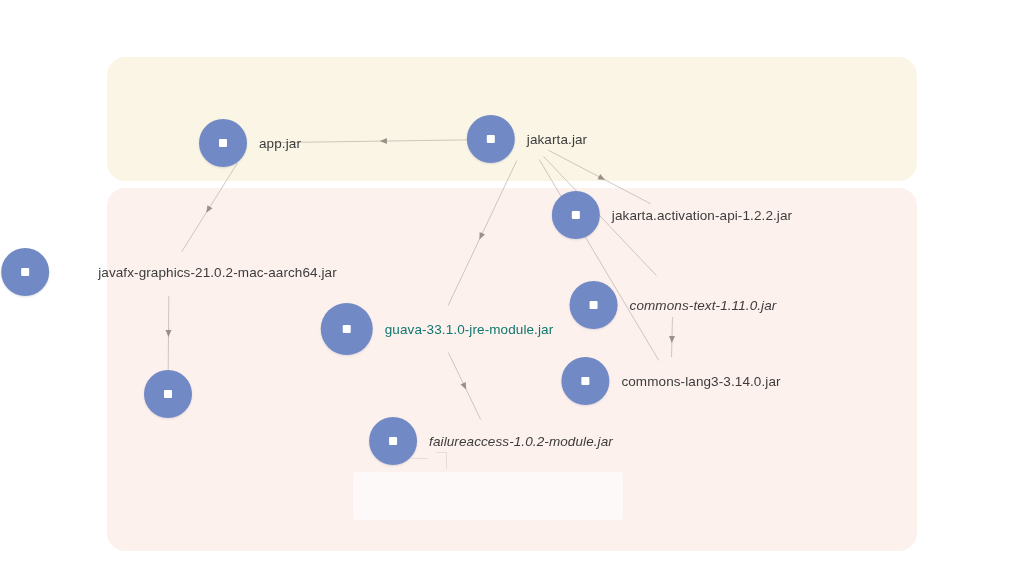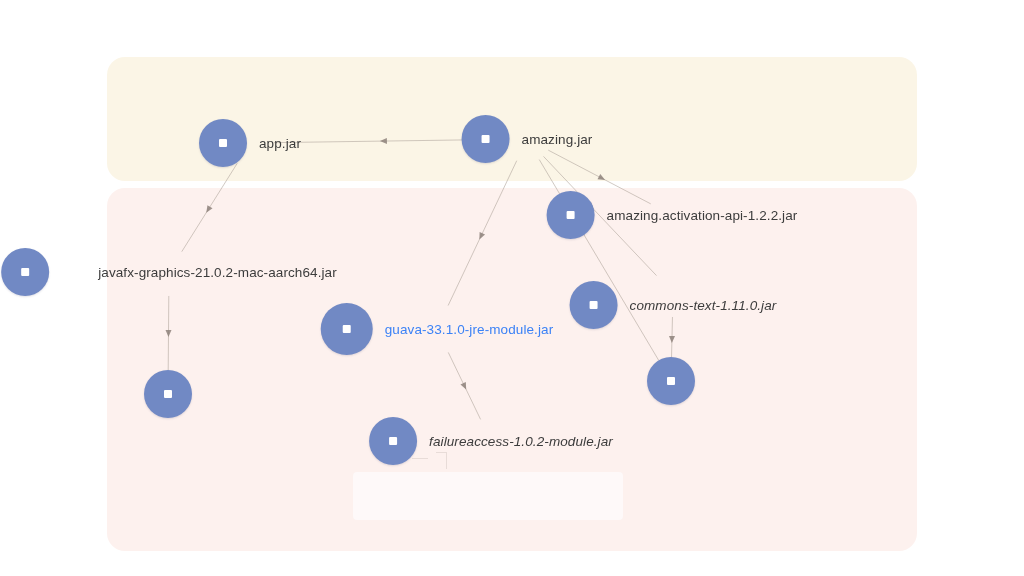--- a/index.html
+++ b/index.html
@@ -164,44 +164,45 @@
       <div class="node" style="left: 250px; top: 143px;">
         <div class="node-circle" style="width: 48px; height: 48px; background: rgb(113, 137, 196);">
           <span class="node-glyph" style="background: rgb(255, 255, 255);"></span>
         </div>
         <span class="node-label" style="color: rgb(60, 60, 60);">app.jar</span>
       </div>
       <div class="node" style="left: 527px; top: 139px;">
         <div class="node-circle" style="width: 48px; height: 48px; background: rgb(113, 137, 196);">
           <span class="node-glyph" style="background: rgb(255, 255, 255);"></span>
         </div>
-        <span class="node-label" style="color: rgb(60, 60, 60);">amazing.jar</span>
+        <span class="node-label" style="color: rgb(60, 60, 60);">jakarta.jar</span>
       </div>
       <div class="node" style="left: 672px; top: 215px;">
         <div class="node-circle" style="width: 48px; height: 48px; background: rgb(113, 137, 196);">
           <span class="node-glyph" style="background: rgb(255, 255, 255);"></span>
         </div>
-        <span class="node-label" style="color: rgb(60, 60, 60);">amazing.activation-api-1.2.2.jar</span>
+        <span class="node-label" style="color: rgb(60, 60, 60);">jakarta.activation-api-1.2.2.jar</span>
       </div>
       <div class="node" style="left: 673px; top: 305px; font-style: italic;">
         <div class="node-circle" style="width: 48px; height: 48px; background: rgb(113, 137, 196);">
           <span class="node-glyph" style="background: rgb(255, 255, 255);"></span>
         </div>
         <span class="node-label" style="color: rgb(60, 60, 60);">commons-text-1.11.0.jar</span>
       </div>
       <div class="node" style="left: 671px; top: 381px;">
         <div class="node-circle" style="width: 48px; height: 48px; background: rgb(113, 137, 196);">
           <span class="node-glyph" style="background: rgb(255, 255, 255);"></span>
         </div>
+        <span class="node-label" style="color: rgb(60, 60, 60);">commons-lang3-3.14.0.jar</span>
       </div>
       <div class="node" style="left: 437px; top: 329px;">
         <div class="node-circle" style="width: 52px; height: 52px; background: rgb(113, 137, 196);">
           <span class="node-glyph" style="background: rgb(255, 255, 255);"></span>
         </div>
-        <span class="node-label" style="color: #3b82f6;">guava-33.1.0-jre-module.jar</span>
+        <span class="node-label" style="color: #0f766e;">guava-33.1.0-jre-module.jar</span>
       </div>
       <div class="node" style="left: 491px; top: 441px;">
         <div class="node-circle" style="width: 48px; height: 48px; background: rgb(113, 137, 196);">
           <span class="node-glyph" style="background: rgb(255, 255, 255);"></span>
         </div>
         <span class="node-label" style="color: rgb(60, 60, 60); font-style: italic;">failureaccess-1.0.2-module.jar</span>
       </div>
       <div class="node" style="left: 169px; top: 272px;">
         <div class="node-circle" style="width: 48px; height: 48px; background: rgb(113, 137, 196);">
           <span class="node-glyph" style="background: rgb(255, 255, 255);"></span>

